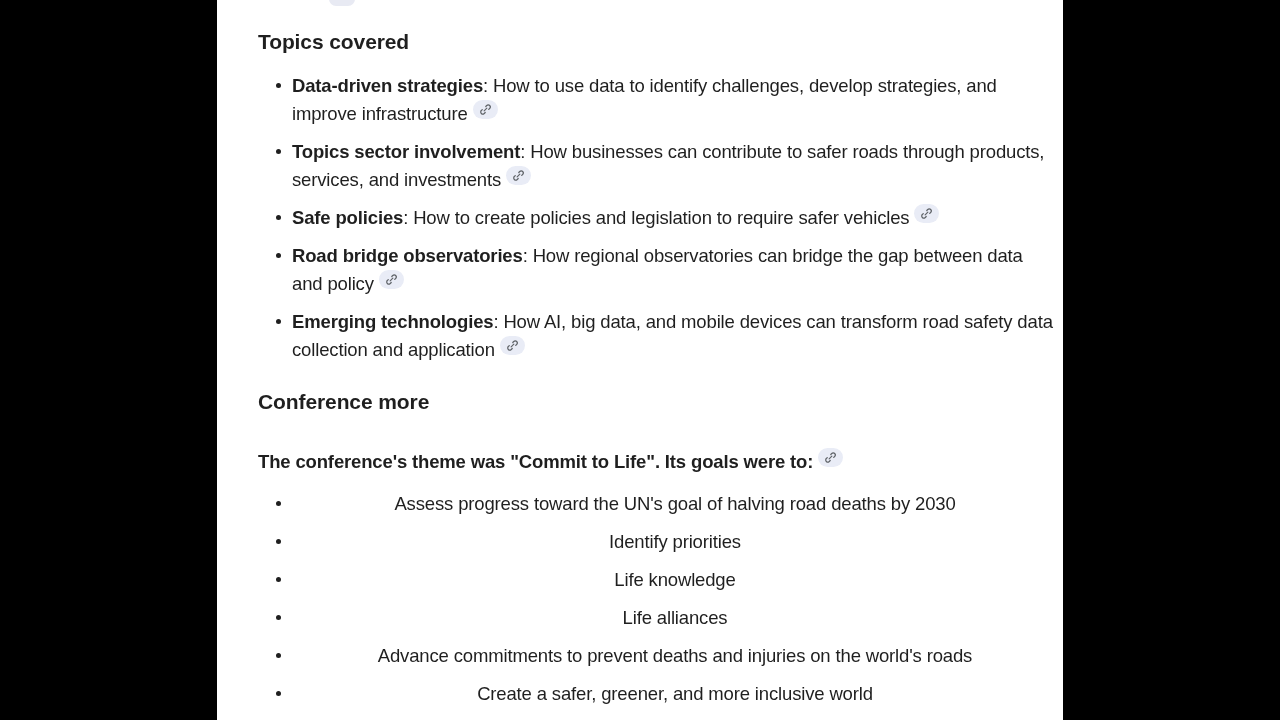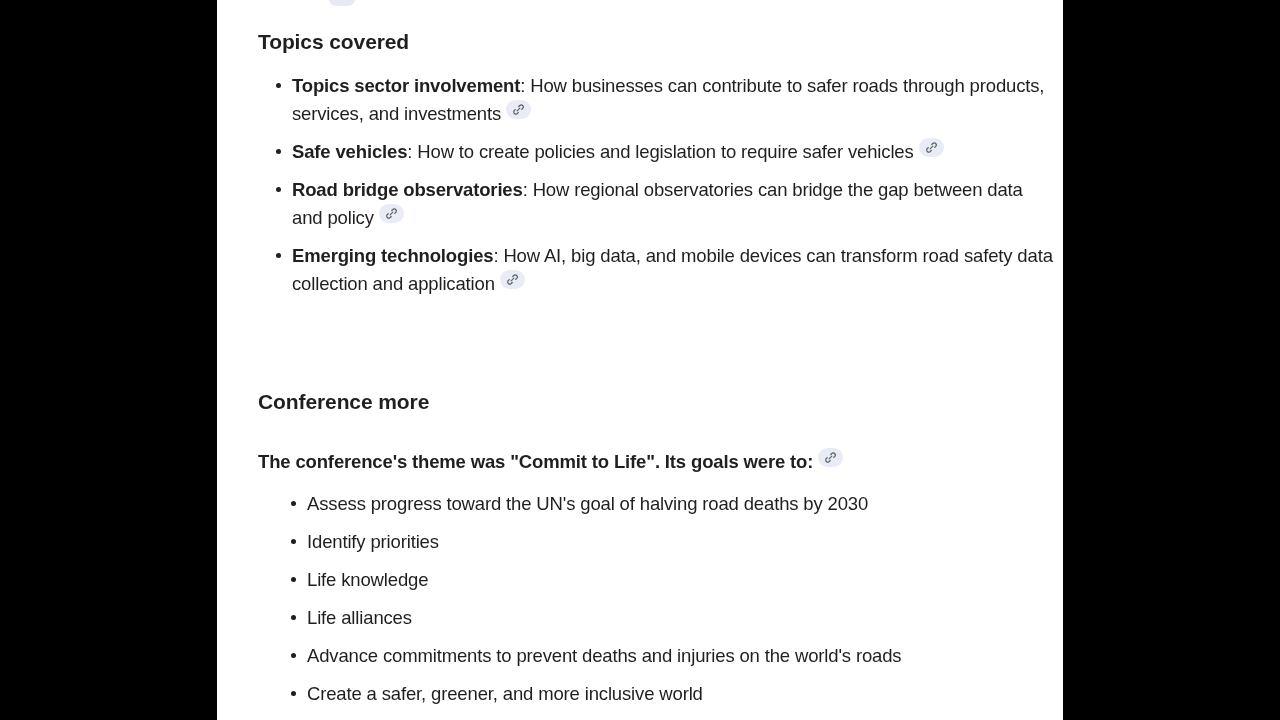--- a/index.html
+++ b/index.html
@@ -80,23 +80,24 @@
     background: #1f1f1f;
   }
   .list-topics {
     position: absolute;
     left: 41px;
     top: 72px;
     width: 800px;
   }
   .list-goals {
     position: absolute;
-    left: 56px;
+    left: 41px;
     top: 490px;
     width: 800px;
+    text-align: center;
   }
   .list-goals > li {
     margin-bottom: 14px;
   }
   .lead-bold {
     font-weight: bold;
     color: #1f1f1f;
   }
   .theme-line {
     position: absolute;
@@ -131,28 +132,35 @@
 
 <div class="screen">
   <div class="page">
 
     <div class="partial-chip"></div>
 
     <h2 class="section-title title-topics">Topics covered</h2>
 
     <ul class="bullets list-topics">
       <li>
+        <span class="lead-bold">Data-driven strategies</span><span>: How to use data to identify challenges, develop strategies, and improve infrastructure</span><span class="cite"><svg width="13" height="13" viewBox="0 0 24 24" fill="none" stroke="#5f6368" stroke-width="2.2" stroke-linecap="round">
+              <path d="M9.5 14.5l5-5"></path>
+              <path d="M12.5 6.5l1.8-1.8a3.8 3.8 0 015.4 5.4L17.9 11.9"></path>
+              <path d="M11.5 17.5l-1.8 1.8a3.8 3.8 0 01-5.4-5.4L6.1 12.1"></path>
+            </svg></span>
+      </li>
+      <li>
         <span class="lead-bold">Topics sector involvement</span><span>: How businesses can contribute to safer roads through products, services, and investments</span><span class="cite"><svg width="13" height="13" viewBox="0 0 24 24" fill="none" stroke="#5f6368" stroke-width="2.2" stroke-linecap="round">
               <path d="M9.5 14.5l5-5"></path>
               <path d="M12.5 6.5l1.8-1.8a3.8 3.8 0 015.4 5.4L17.9 11.9"></path>
               <path d="M11.5 17.5l-1.8 1.8a3.8 3.8 0 01-5.4-5.4L6.1 12.1"></path>
             </svg></span>
       </li>
       <li>
-        <span class="lead-bold">Safe vehicles</span><span>: How to create policies and legislation to require safer vehicles</span><span class="cite"><svg width="13" height="13" viewBox="0 0 24 24" fill="none" stroke="#5f6368" stroke-width="2.2" stroke-linecap="round">
+        <span class="lead-bold">Safe policies</span><span>: How to create policies and legislation to require safer vehicles</span><span class="cite"><svg width="13" height="13" viewBox="0 0 24 24" fill="none" stroke="#5f6368" stroke-width="2.2" stroke-linecap="round">
               <path d="M9.5 14.5l5-5"></path>
               <path d="M12.5 6.5l1.8-1.8a3.8 3.8 0 015.4 5.4L17.9 11.9"></path>
               <path d="M11.5 17.5l-1.8 1.8a3.8 3.8 0 01-5.4-5.4L6.1 12.1"></path>
             </svg></span>
       </li>
       <li>
         <span class="lead-bold">Road bridge observatories</span><span>: How regional observatories can bridge the gap between data and policy</span><span class="cite"><svg width="13" height="13" viewBox="0 0 24 24" fill="none" stroke="#5f6368" stroke-width="2.2" stroke-linecap="round">
               <path d="M9.5 14.5l5-5"></path>
               <path d="M12.5 6.5l1.8-1.8a3.8 3.8 0 015.4 5.4L17.9 11.9"></path>
               <path d="M11.5 17.5l-1.8 1.8a3.8 3.8 0 01-5.4-5.4L6.1 12.1"></path>

